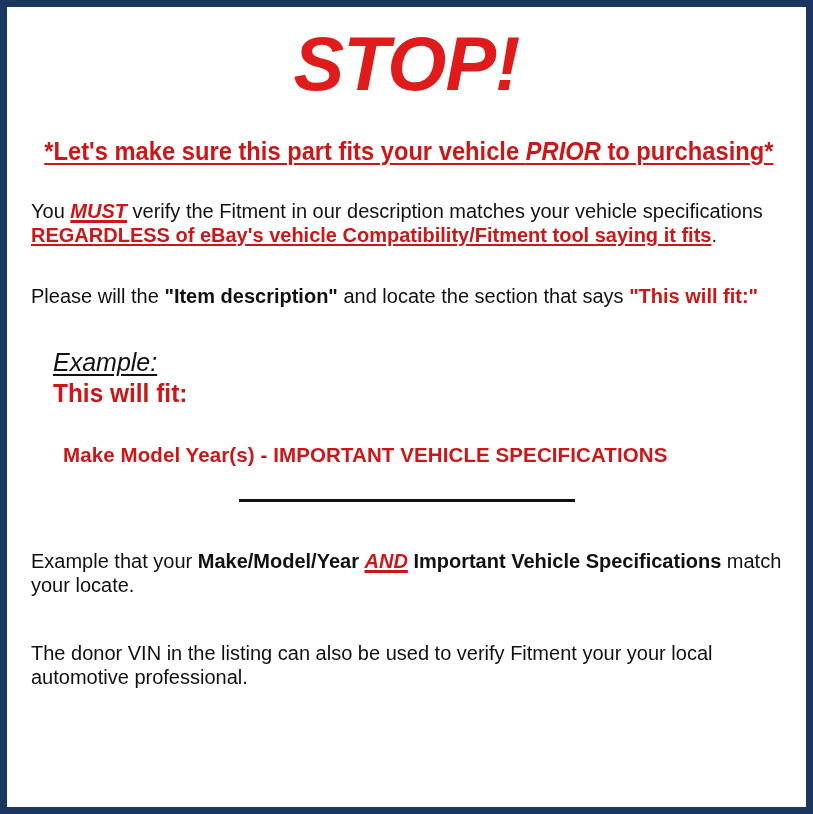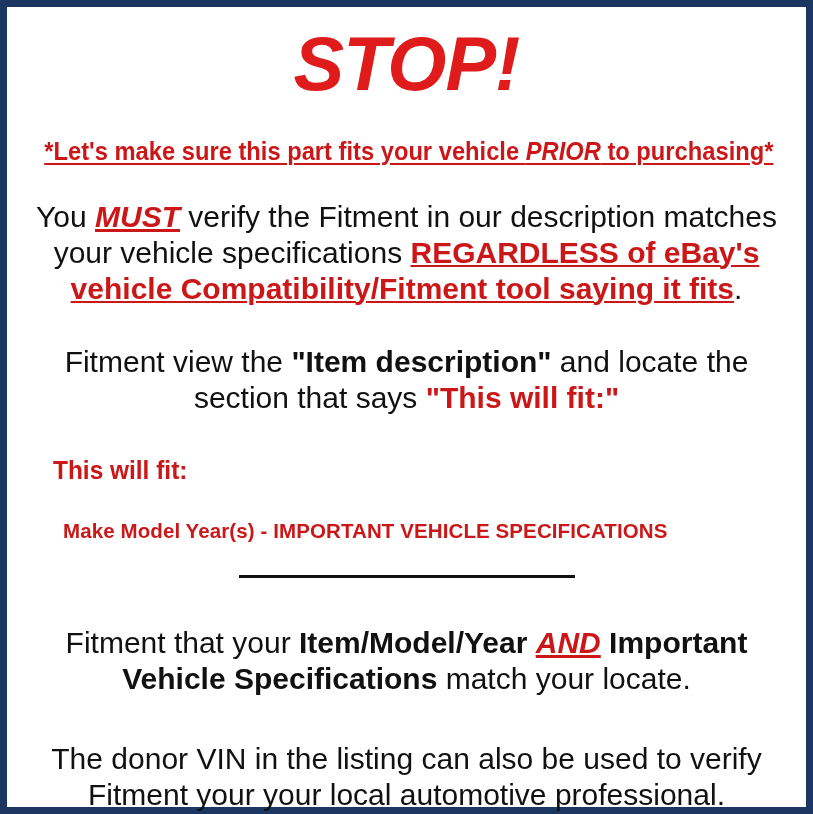--- a/index.html
+++ b/index.html
@@ -64,25 +64,25 @@
     text-decoration-thickness: 2px;
     text-underline-offset: 3px;
   }
   .subheadline .ital {
     font-style: italic;
   }
 
   
   .para {
     color: #111111;
-    font-size: 30px;
+    font-size: 20px;
     line-height: 1.20;
     margin: 0;
     padding: 0 14px;
-    text-align: center;
+    text-align: left;
   }
   .para.p-must { margin-top: 34px; }
   .para.p-view { margin-top: 37px; }
   .para.p-confirm { margin-top: 40px; }
   .para.p-vin { margin-top: 44px; }
 
   .bold { font-weight: bold; }
 
   .redbiu {
     color: #CC1719;
@@ -157,29 +157,30 @@
 
 <div id="notice-card">
   <div id="notice-inner">
 
     <div class="headline">STOP!</div>
 
     <div class="subheadline"><span class="u">*Let's make sure this part fits your vehicle </span><span class="u ital">PRIOR</span><span class="u"> to purchasing*</span></div>
 
     <p class="para p-must"><span>You </span><span class="redbiu">MUST</span><span> verify the Fitment in our description matches your vehicle specifications </span><span class="redbu">REGARDLESS of eBay's vehicle Compatibility/Fitment tool saying it fits</span><span>.</span></p>
 
-    <p class="para p-view"><span>Fitment view the </span><span class="bold">"Item description"</span><span> and locate the section that says </span><span class="redb">"This will fit:"</span></p>
+    <p class="para p-view"><span>Please will the </span><span class="bold">"Item description"</span><span> and locate the section that says </span><span class="redb">"This will fit:"</span></p>
 
     <div class="example-block">
+      <div><span class="example-label">Example:</span></div>
       <div class="example-fit">This will fit:</div>
       <div class="example-spec">Make Model Year(s) - IMPORTANT VEHICLE SPECIFICATIONS</div>
     </div>
 
     <div class="divider-wrap">
       <span class="divider"></span>
     </div>
 
-    <p class="para p-confirm"><span>Fitment that your </span><span class="bold">Item/Model/Year </span><span class="redbiu">AND</span><span class="bold"> Important Vehicle Specifications</span><span> match your locate.</span></p>
+    <p class="para p-confirm"><span>Example that your </span><span class="bold">Make/Model/Year </span><span class="redbiu">AND</span><span class="bold"> Important Vehicle Specifications</span><span> match your locate.</span></p>
 
     <p class="para p-vin">The donor VIN in the listing can also be used to verify Fitment your your local automotive professional.</p>
 
   </div>
 </div>
 
 </body></html>

